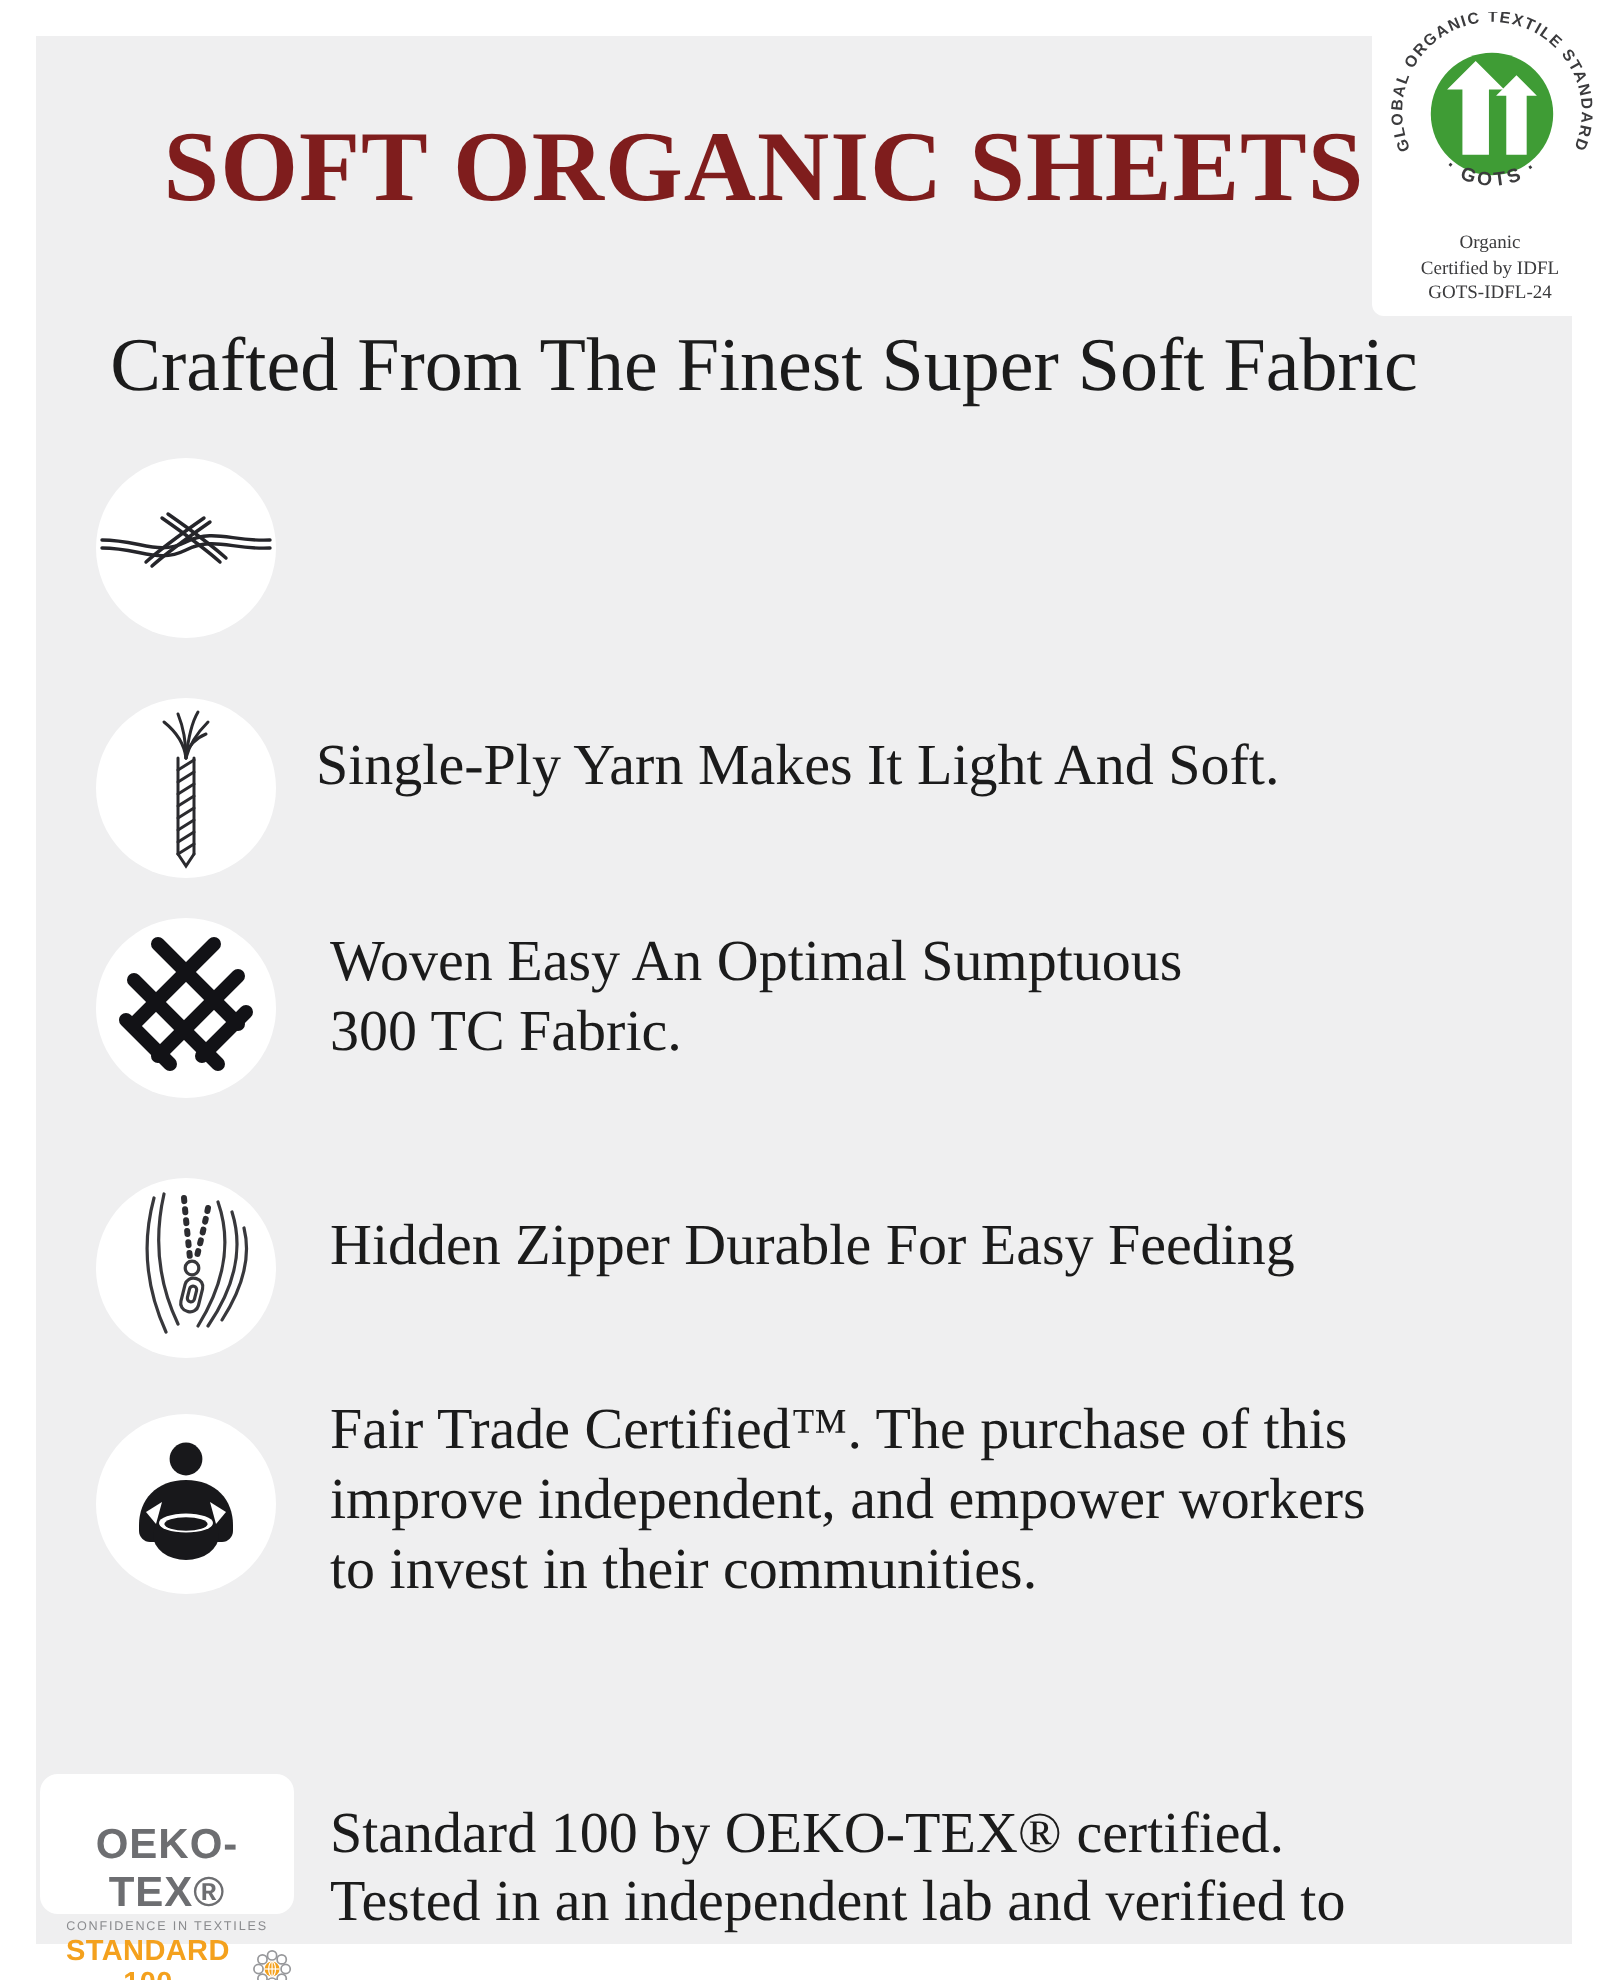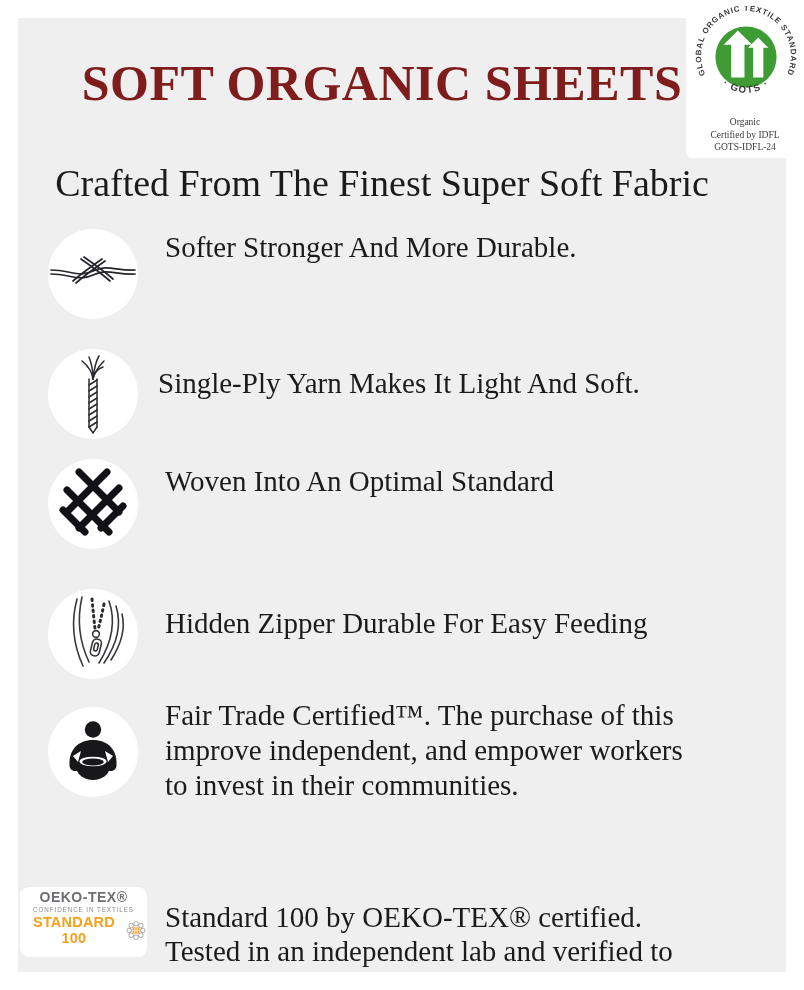--- a/index.html
+++ b/index.html
@@ -25,21 +25,21 @@
   .icon-circle{
     position:absolute;left:48px;width:90px;height:90px;border-radius:50%;background:#ffffff;
     display:flex;align-items:center;justify-content:center;
   }
   .icon-circle svg{width:90px;height:90px;}
   .feat{position:absolute;font-size:29px;line-height:35px;color:#1b1b1b;white-space:nowrap;}
   .oeko-box{
     position:absolute;left:20px;top:887px;width:127px;height:70px;background:#ffffff;border-radius:9px;
     font-family:"Liberation Sans",sans-serif;text-align:center;
   }
-  .oeko-brand{margin-top:2px;font-size:14px;font-weight:bold;color:#6d6e71;letter-spacing:.5px;}
+  .oeko-brand{margin-top:24px;font-size:21px;font-weight:bold;color:#6d6e71;letter-spacing:.5px;}
   .oeko-tagline{font-size:6.3px;color:#8a8b8e;letter-spacing:.9px;margin-top:1px;}
   .oeko-standard-row{display:flex;align-items:center;justify-content:flex-start;padding-left:5px;margin-top:1px;}
   .oeko-standard{font-size:14.5px;font-weight:bold;color:#f4a11d;letter-spacing:.2px;}
   .oeko-flower{margin-left:2px;}
 </style>
 </head>
 <body>
 
 <div class="panel"></div>
 
@@ -76,21 +76,20 @@
       <path d="M3,41 C22,41 31,49 45,42 C59,35 68,42 87,41"></path>
       <path d="M3,45 C22,45 31,53 45,46 C59,39 68,46 87,45"></path>
       <path d="M25,52 C34,44 44,37 54,30"></path>
       <path d="M28,54 C37,46 47,39 57,32"></path>
       <path d="M33,30 C43,37 53,44 62,52"></path>
       <path d="M36,28 C46,35 56,42 65,50"></path>
     </g>
   </svg>
 </div>
 <div class="feat" style="left:165px;top:230px">
-  <div>Softer Stronger And More Durable.</div>
 </div>
 
 <div class="icon-circle" style="top:349px">
   <svg viewBox="0 0 90 90">
     <g fill="none" stroke="#2a2a2e" stroke-width="1.5" stroke-linecap="round">
       <path d="M41,30 L41,78"></path>
         <path d="M49,30 L49,78"></path>
       <path d="M41,36 L49,31"></path>
         <path d="M41,42 L49,37"></path>
         <path d="M41,48 L49,43"></path>
@@ -118,21 +117,22 @@
       <path d="M31,13 L71,53"></path>
       <path d="M19,31 L61,73"></path>
       <path d="M15,51 L37,73"></path>
       <path d="M59,13 L19,53"></path>
       <path d="M71,29 L31,69"></path>
       <path d="M75,47 L53,69"></path>
     </g>
   </svg>
 </div>
 <div class="feat" style="left:165px;top:464px">
-  <div>Woven Into An Optimal Standard</div>
+  <div>Woven Easy An Optimal Sumptuous</div>
+  <div>300 TC Fabric.</div>
 </div>
 
 <div class="icon-circle" style="top:589px">
   <svg viewBox="0 0 90 90">
     <g fill="none" stroke="#38383c" stroke-width="1.6" stroke-linecap="round">
       <path d="M29,10 C23,32 25,55 35,77"></path>
       <path d="M34,8 C29,30 31,52 41,73"></path>
       <path d="M61,12 C68,32 64,53 51,74"></path>
       <path d="M68,17 C74,36 69,55 56,74"></path>
       <path d="M74,25 C78,41 72,57 63,71"></path>

